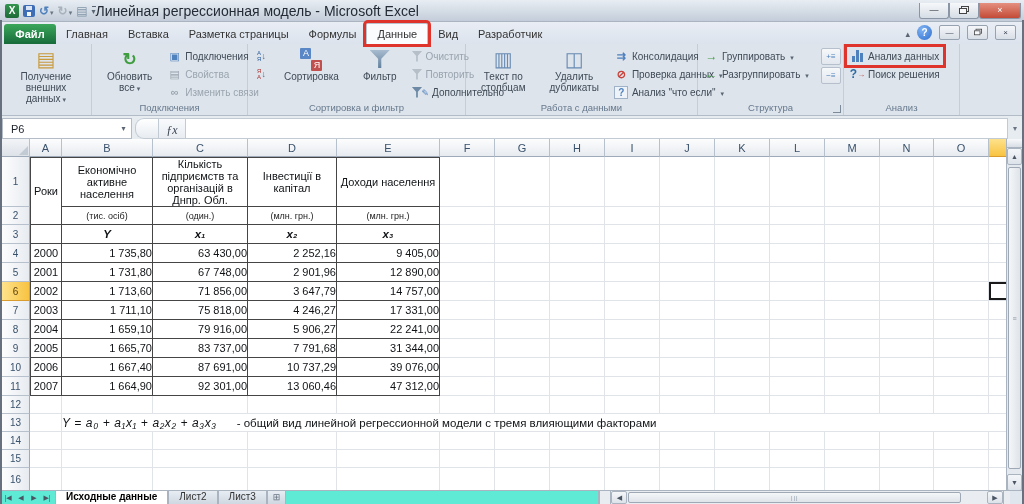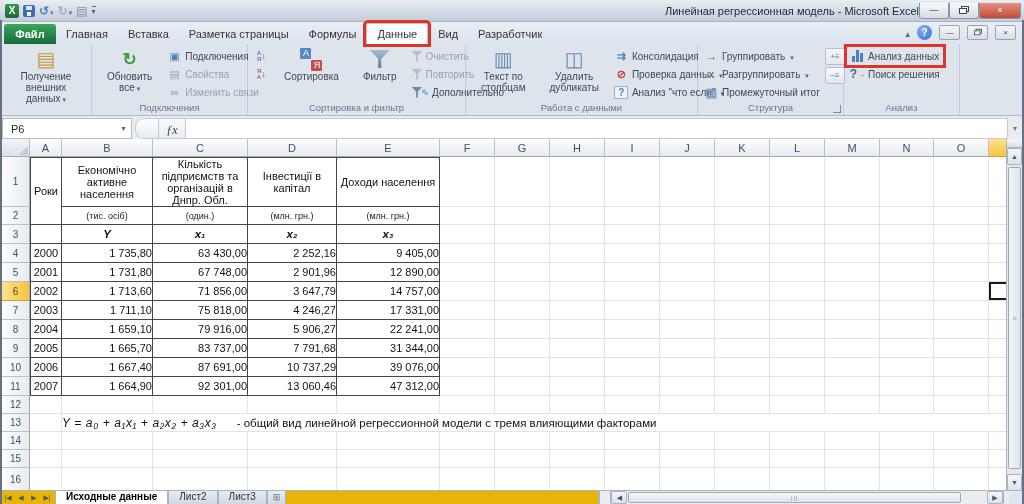--- a/index.html
+++ b/index.html
@@ -18,21 +18,21 @@
   .i-save{width:12px;height:12px;background:#3f6db5;border-radius:2px;position:relative;}
   .i-save::before{content:"";position:absolute;top:1px;left:3px;right:3px;height:4px;background:#d9e4f4;}
   .i-save::after{content:"";position:absolute;bottom:1px;left:4px;right:4px;height:4px;background:#f2f5fa;}
   .qbtn{display:flex;align-items:center;font-size:12px;}
   .i-undo::before{content:"↺";color:#4f81bd;font-weight:bold;}
   .i-redo::before{content:"↻";color:#a9b2bb;font-weight:bold;}
   .i-preview::before{content:"▤";color:#8094a8;}
   .dd-mini::after{content:"▾";font-size:7px;color:#6b7684;margin-left:1px;}
   .i-qatmore{border-top:1px solid #5a6673;padding-top:0;}
   .i-qatmore::before{content:"▾";font-size:8px;color:#5a6673;}
-  .tb-title{flex:1;text-align:right;font-size:11px;color:#242b36;}
+  .tb-title{flex:1;text-align:left;font-size:14px;color:#242b36;}
   .winbtns{display:flex;margin-right:3px;gap:0;}
   .wbtn{width:28px;height:15px;border:1px solid #8a96a5;border-top:none;border-radius:0 0 3px 3px;
     background:linear-gradient(#f6f8fa,#d6dde5);display:flex;align-items:center;justify-content:center;
     font-size:9px;color:#3d4652;}
   .wbtn.close{width:40px;background:linear-gradient(#e5907f,#c34a37);color:#fff;}
   .glyph-restore{position:relative;width:10px;height:8px;}
   .glyph-restore::before{content:"";position:absolute;right:0;top:0;width:6px;height:4px;border:1px solid #444;}
   .glyph-restore::after{content:"";position:absolute;left:0;bottom:0;width:6px;height:4px;border:1px solid #444;background:#f6f8fa;}
 
   
@@ -159,21 +159,21 @@
   .vsplit{height:8px;background:linear-gradient(#f7f9fb,#d8dee6);border-bottom:1px solid #aab4c0;}
   .sbtn{height:15px;background:linear-gradient(#f4f6f9,#dde3ea);border:1px solid #aab4c0;border-radius:2px;
     display:flex;align-items:center;justify-content:center;font-size:7px;color:#4a5664;flex:none;}
   .vtrack{flex:1;position:relative;margin:1px;}
   .vthumb{position:absolute;left:0;right:0;top:1px;bottom:4px;border:1px solid #9fa9b5;border-radius:2px;
     background:linear-gradient(90deg,#f4f6f8,#dfe4ea);display:flex;align-items:center;justify-content:center;
     font-size:7px;color:#8b97a5;}
   .vthumb::before{content:"≡";}
 
   
-  .sheetbar{position:absolute;left:0;right:0;bottom:0;height:13px;background:#eab308;border-top:1px solid #a9b4c0;
+  .sheetbar{position:absolute;left:0;right:0;bottom:0;height:13px;background:#5eead4;border-top:1px solid #a9b4c0;
     display:flex;align-items:stretch;font-size:10px;z-index:55;}
   .snav{display:flex;align-items:center;padding:0 2px;gap:1px;}
   .snavb{width:12px;text-align:center;font-size:7px;color:#4a5664;}
   .stab{padding:0 10px;line-height:12px;background:linear-gradient(#e8edf3,#cfd7e1);
     border-left:1px solid #a9b4c0;border-right:1px solid #a9b4c0;color:#333;white-space:nowrap;}
   .stab.active{background:#fff;font-weight:bold;color:#000;}
   .stab.insert{padding:0 5px;}
   .i-insheet::before{content:"⊞";font-size:9px;color:#6b7684;}
   .sfill{width:312px;}
   .ssplit{width:10px;border-left:2px solid #aab4c0;border-right:1px solid #aab4c0;background:#e9edf2;}
@@ -364,24 +364,20 @@
           <div class="smallbtn">
               <span class="ic i-group"></span>
               <span>Группировать</span>
               <span class="dd"></span>
             </div>
           <div class="smallbtn">
               <span class="ic i-ungroup"></span>
               <span>Разгруппировать</span>
               <span class="dd"></span>
             </div>
-          <div class="smallbtn">
-              <span class="ic i-subtotal"></span>
-              <span>Промежуточный итог</span>
-            </div>
         </div>
         <div class="tinycol">
           <span class="tinybtn i-showdet"></span>
           <span class="tinybtn i-hidedet"></span>
         </div>
       </div>
       <div class="rlabel">Структура</div>
       <span class="dlg"></span>
     </div>
 

